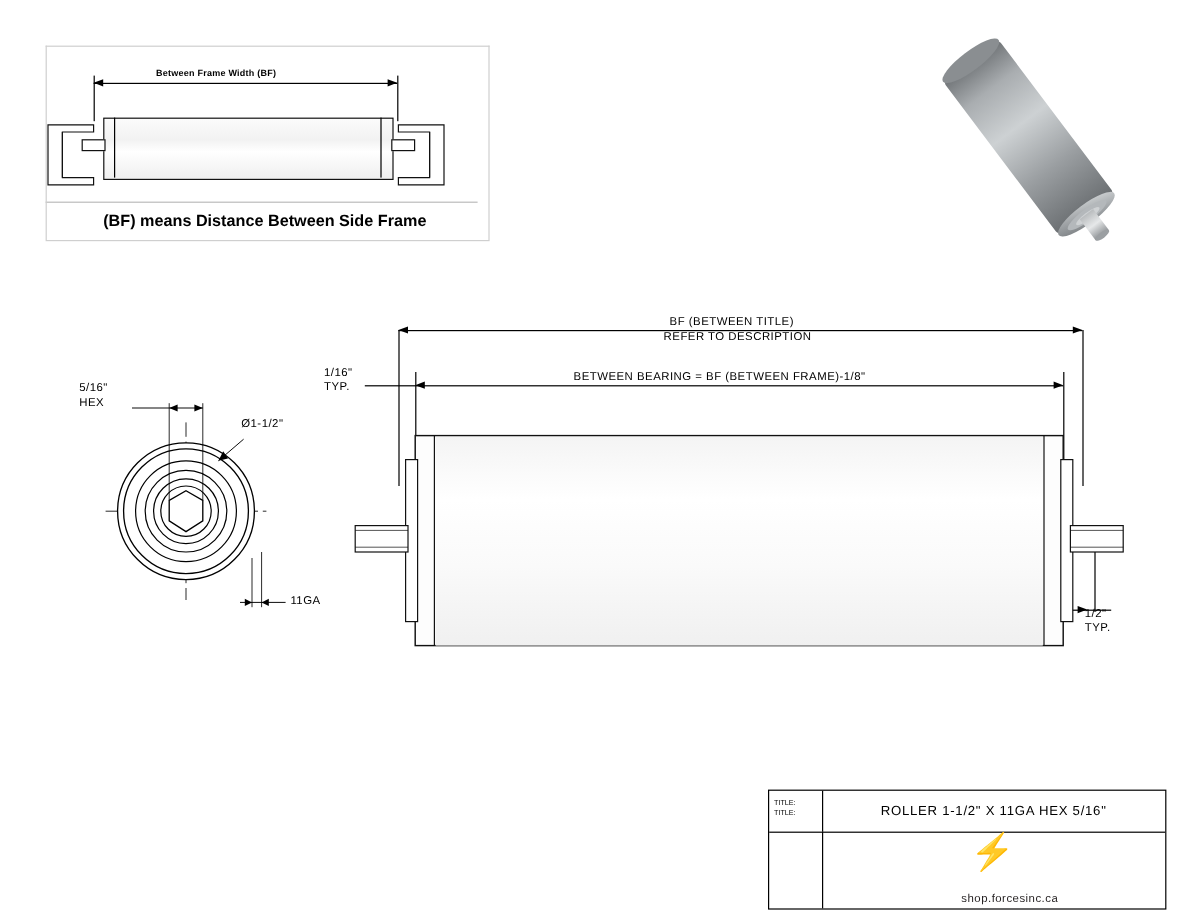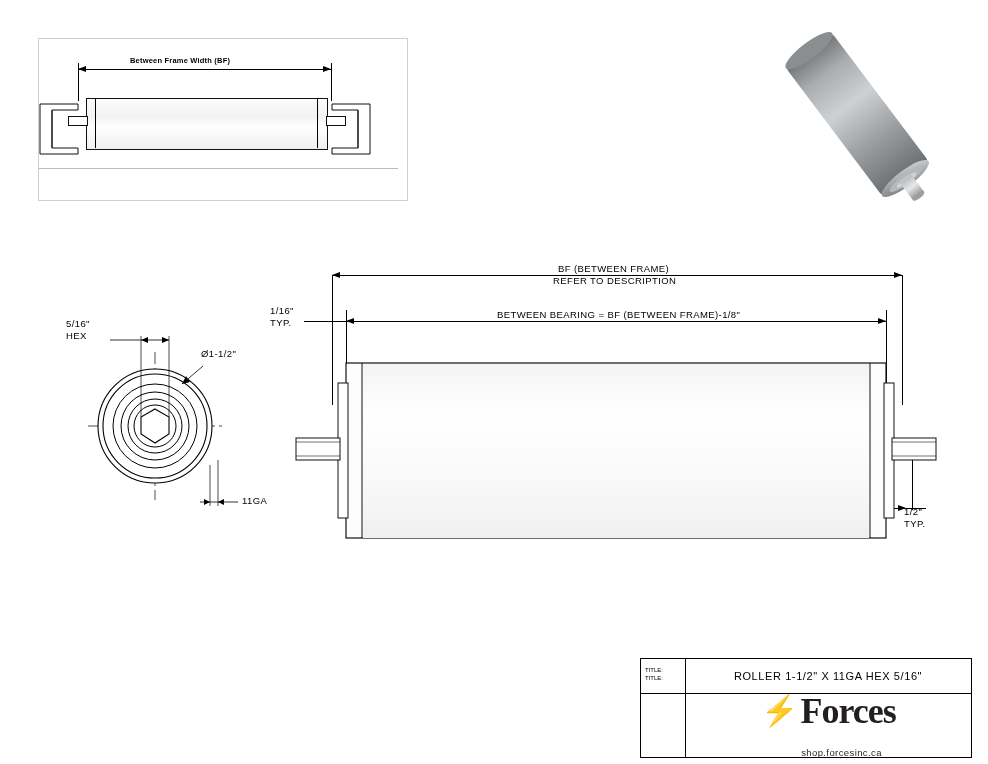--- a/index.html
+++ b/index.html
@@ -189,20 +189,21 @@
       <path d="M42,14 L4,14 L4,20 L30,20 L30,58 L4,58 L4,64 L42,64 Z" fill="#ffffff" stroke="#111" stroke-width="1"></path>
       <path d="M30,20 L30,58" fill="none" stroke="#111" stroke-width="1"></path>
     </svg>
 
     <div class="ln-h" style="left:0px; top:130px; width:360px; border-top-color:#bbb;"></div>
     <div class="ln-h" style="left:0px; top:162px; width:370px; border-top-color:#cfcfcf;"></div>
     <div class="ln-v" style="left:369px; top:0px; height:162px; border-left-color:#cfcfcf;"></div>
     <div class="ln-v" style="left:0px; top:0px; height:162px; border-left-color:#cfcfcf;"></div>
     <div class="ln-h" style="left:0px; top:0px; width:370px; border-top-color:#cfcfcf;"></div>
 
+    <div class="insetcap" style="left:48px; top:138px;">(BF) means Distance Between Side Frame</div>
   </div>
 
   <div id="render3d">
     <svg width="230" height="180" viewBox="0 0 230 180">
       <defs>
         <linearGradient id="tubeGrad" x1="0" y1="0" x2="1" y2="0">
           <stop offset="0%" stop-color="#6f7376"></stop>
           <stop offset="18%" stop-color="#a9adb0"></stop>
           <stop offset="42%" stop-color="#cdd1d3"></stop>
           <stop offset="70%" stop-color="#9a9ea1"></stop>
@@ -270,29 +271,29 @@
     <div class="dim-txt" style="left:172px; top:185px;">11GA</div>
   </div>
 
   <div class="abs" style="left:270px; top:250px; width:700px; height:310px;">
 
     <div class="ln-h" style="left:62px; top:25px; width:570px;"></div>
     <div class="arrow left" style="left:62px;  top:22px;"></div>
     <div class="arrow right" style="left:624px; top:22px;"></div>
     <div class="ln-v" style="left:62px;  top:25px; height:130px;"></div>
     <div class="ln-v" style="left:632px; top:25px; height:130px;"></div>
-    <div class="dim-txt" style="left:288px; top:13px;">BF (BETWEEN FRAME)</div>
+    <div class="dim-txt" style="left:288px; top:13px;">BF (BETWEEN TITLE)</div>
     <div class="dim-txt" style="left:283px; top:25px;">REFER TO DESCRIPTION</div>
 
     <div class="ln-h" style="left:76px; top:71px; width:540px;"></div>
     <div class="arrow left" style="left:76px;  top:68px;"></div>
     <div class="arrow right" style="left:608px; top:68px;"></div>
     <div class="ln-v" style="left:76px;  top:60px; height:95px;"></div>
     <div class="ln-v" style="left:616px; top:60px; height:95px;"></div>
-    <div class="dim-txt" style="left:208px; top:59px;margin-left:19px;">BETWEEN BEARING = BF (BETWEEN FRAME)-1/8"</div>
+    <div class="dim-txt" style="left:208px; top:59px;">BETWEEN BEARING = BF (BETWEEN FRAME)-1/8"</div>
 
     <div class="dim-txt" style="left:0px; top:55px;">1/16"</div>
     <div class="dim-txt" style="left:0px; top:67px;">TYP.</div>
     <div class="ln-h" style="left:34px; top:71px; width:42px;"></div>
 
     <div class="dim-txt" style="left:634px; top:256px;">1/2"</div>
     <div class="dim-txt" style="left:634px; top:268px;">TYP.</div>
     <div class="ln-h" style="left:616px; top:258px; width:40px;"></div>
     <div class="arrow right" style="left:628px; top:255px;"></div>
     <div class="ln-v" style="left:616px; top:200px; height:60px;"></div>
@@ -333,19 +334,18 @@
     <div class="tb-row1">
       <div class="tb-labelcell">
         <div class="tb-label">TITLE:</div>
         <div class="tb-label" style="top:16px;">TITLE:</div>
       </div>
       <div class="tb-title">ROLLER 1-1/2" X 11GA HEX 5/16"</div>
     </div>
     <div class="tb-logo">
       <div class="logo-wrap">
         <span class="bolt">⚡</span>
-        <span class="logo-text">Forces</span>
       </div>
       <div class="logo-sub">shop.forcesinc.ca</div>
     </div>
   </div>
 
 </div>
 
 </body></html>

